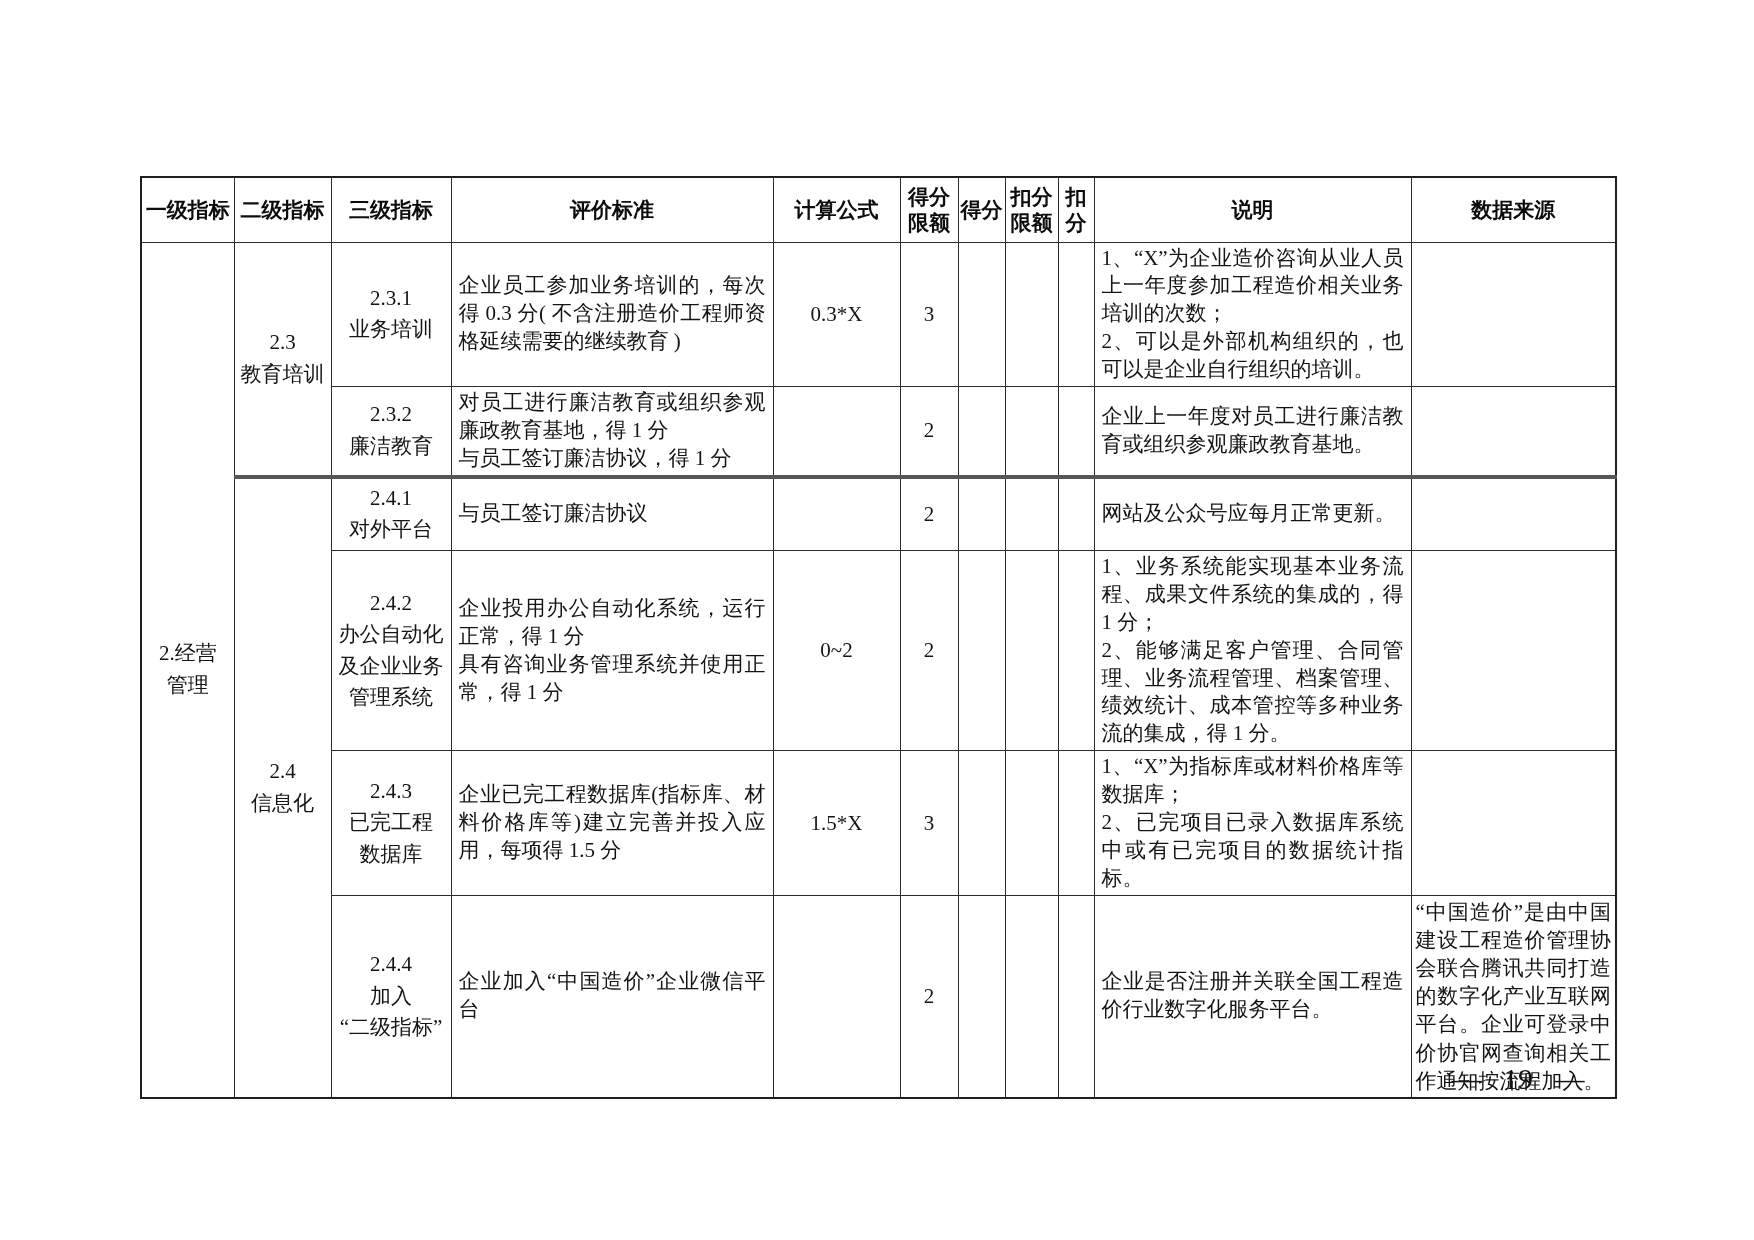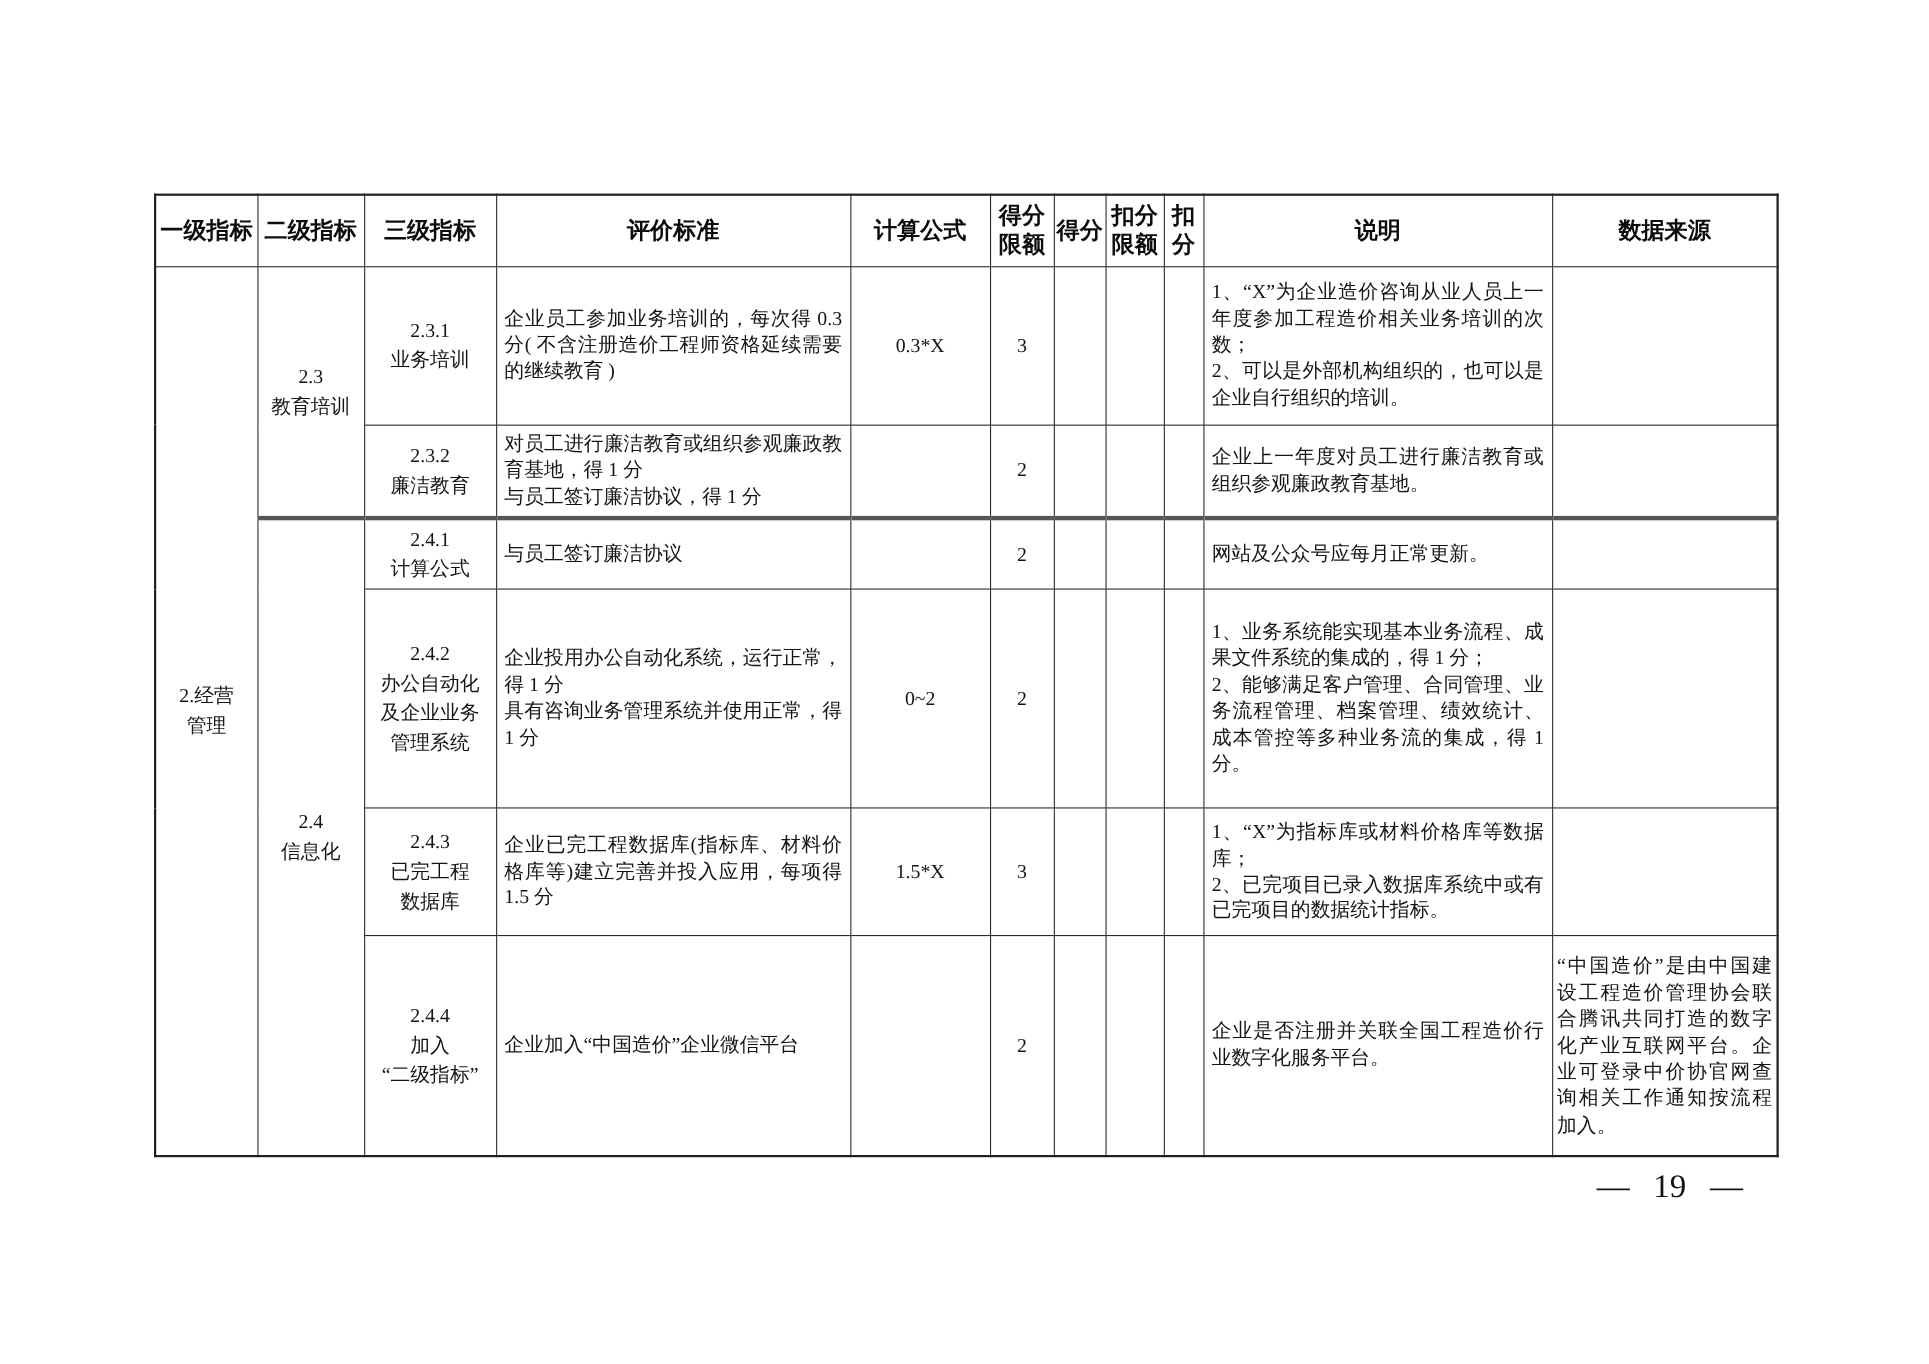--- a/index.html
+++ b/index.html
@@ -30,21 +30,21 @@
     font-weight:bold;
     font-size:21px;
     line-height:1.25;
     text-align:center;
     padding:2px 1px;
     color:#0c0c0c;
   }
   
   table.grid td {
     font-family:"Liberation Serif","DejaVu Serif",serif;
-    font-size:18px;
+    font-size:21px;
     color:#141414;
   }
   td.lbl {               
     text-align:center;
     white-space:pre-line;
     line-height:1.5;
     padding:4px 4px;
   }
   td.para {              
     text-align:justify;
@@ -149,21 +149,21 @@
         <td class="num"></td>
         <td class="num"></td>
         <td class="num"></td>
         <td class="para">企业上一年度对员工进行廉洁教育或组织参观廉政教育基地。</td>
         <td class="source-para"></td>
       </tr>
       <tr class="r-241 section-break">
         <td class="lbl" rowspan="4">2.4
 信息化</td>
         <td class="lbl">2.4.1
-计算公式</td>
+对外平台</td>
         <td class="para">与员工签订廉洁协议</td>
         <td class="num"></td>
         <td class="num">2</td>
         <td class="num"></td>
         <td class="num"></td>
         <td class="num"></td>
         <td class="para">网站及公众号应每月正常更新。</td>
         <td class="source-para"></td>
       </tr>
       <tr class="r-242">

